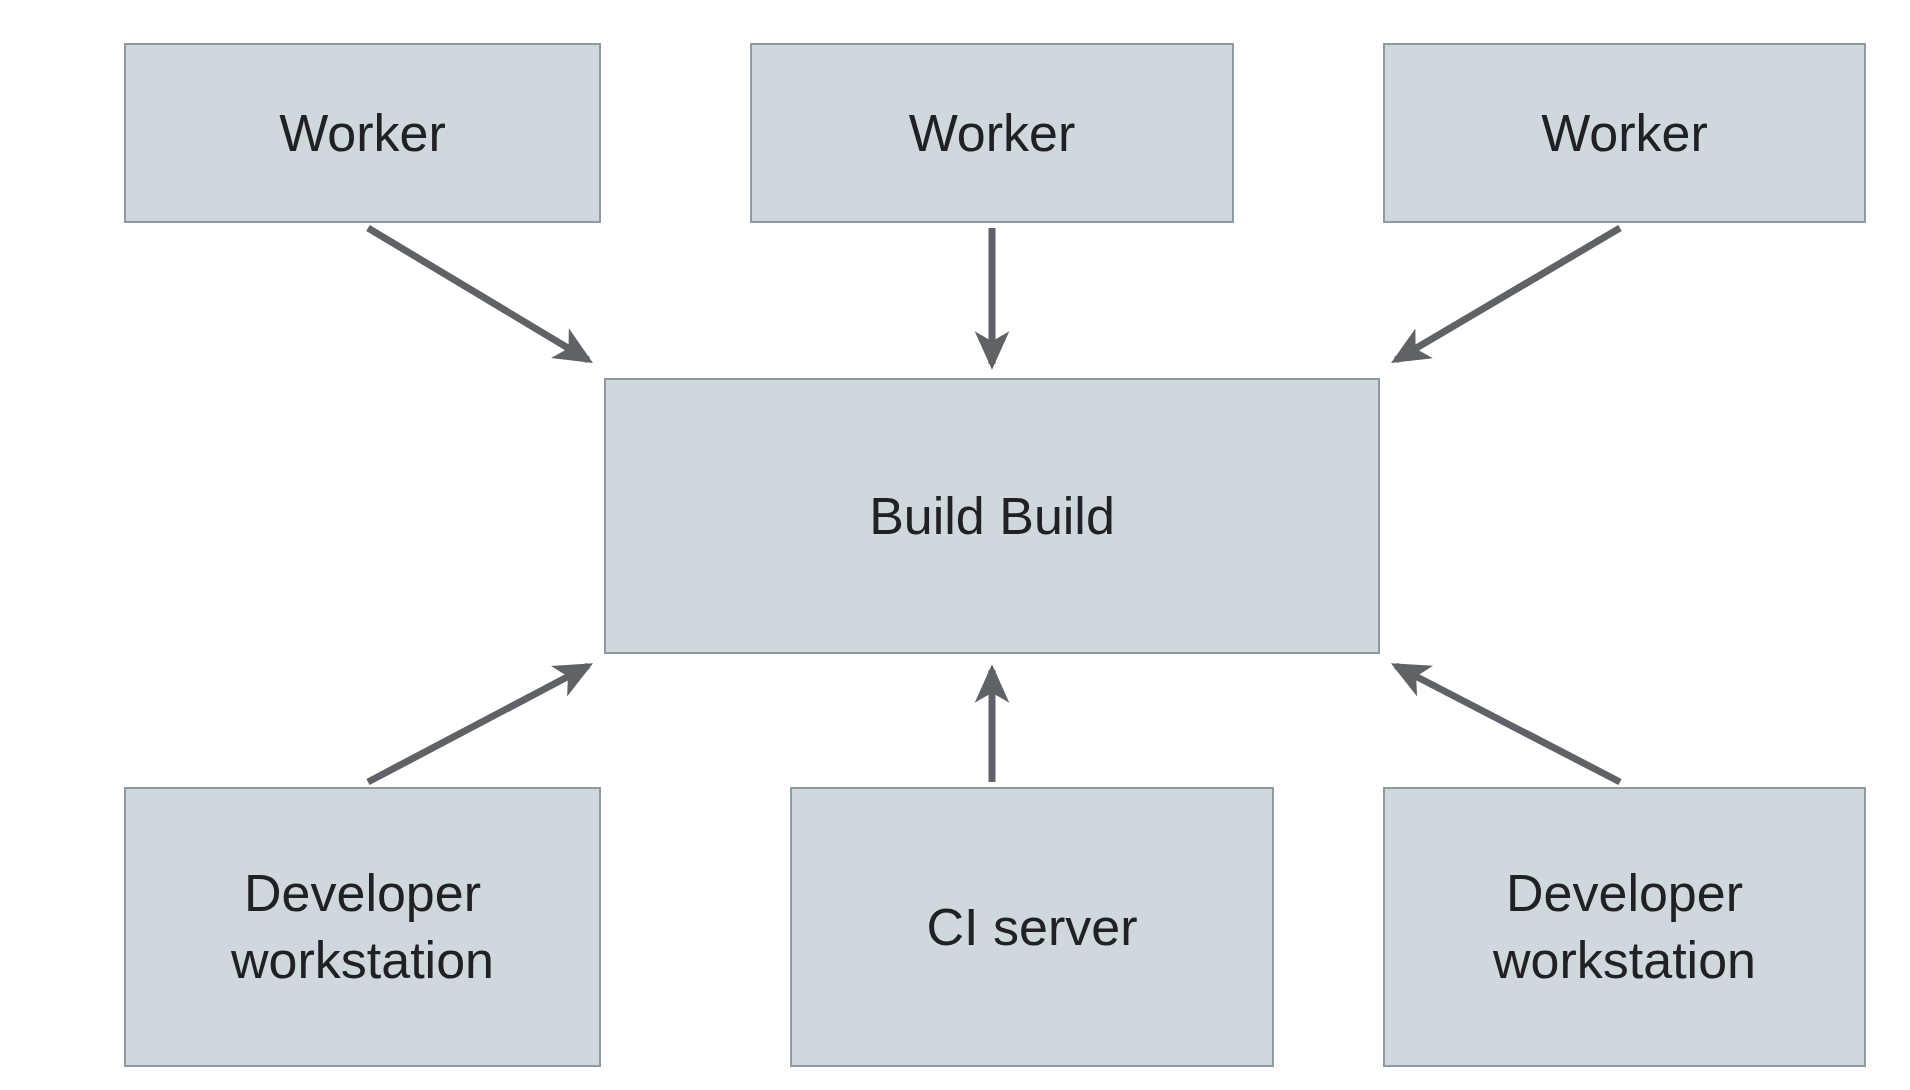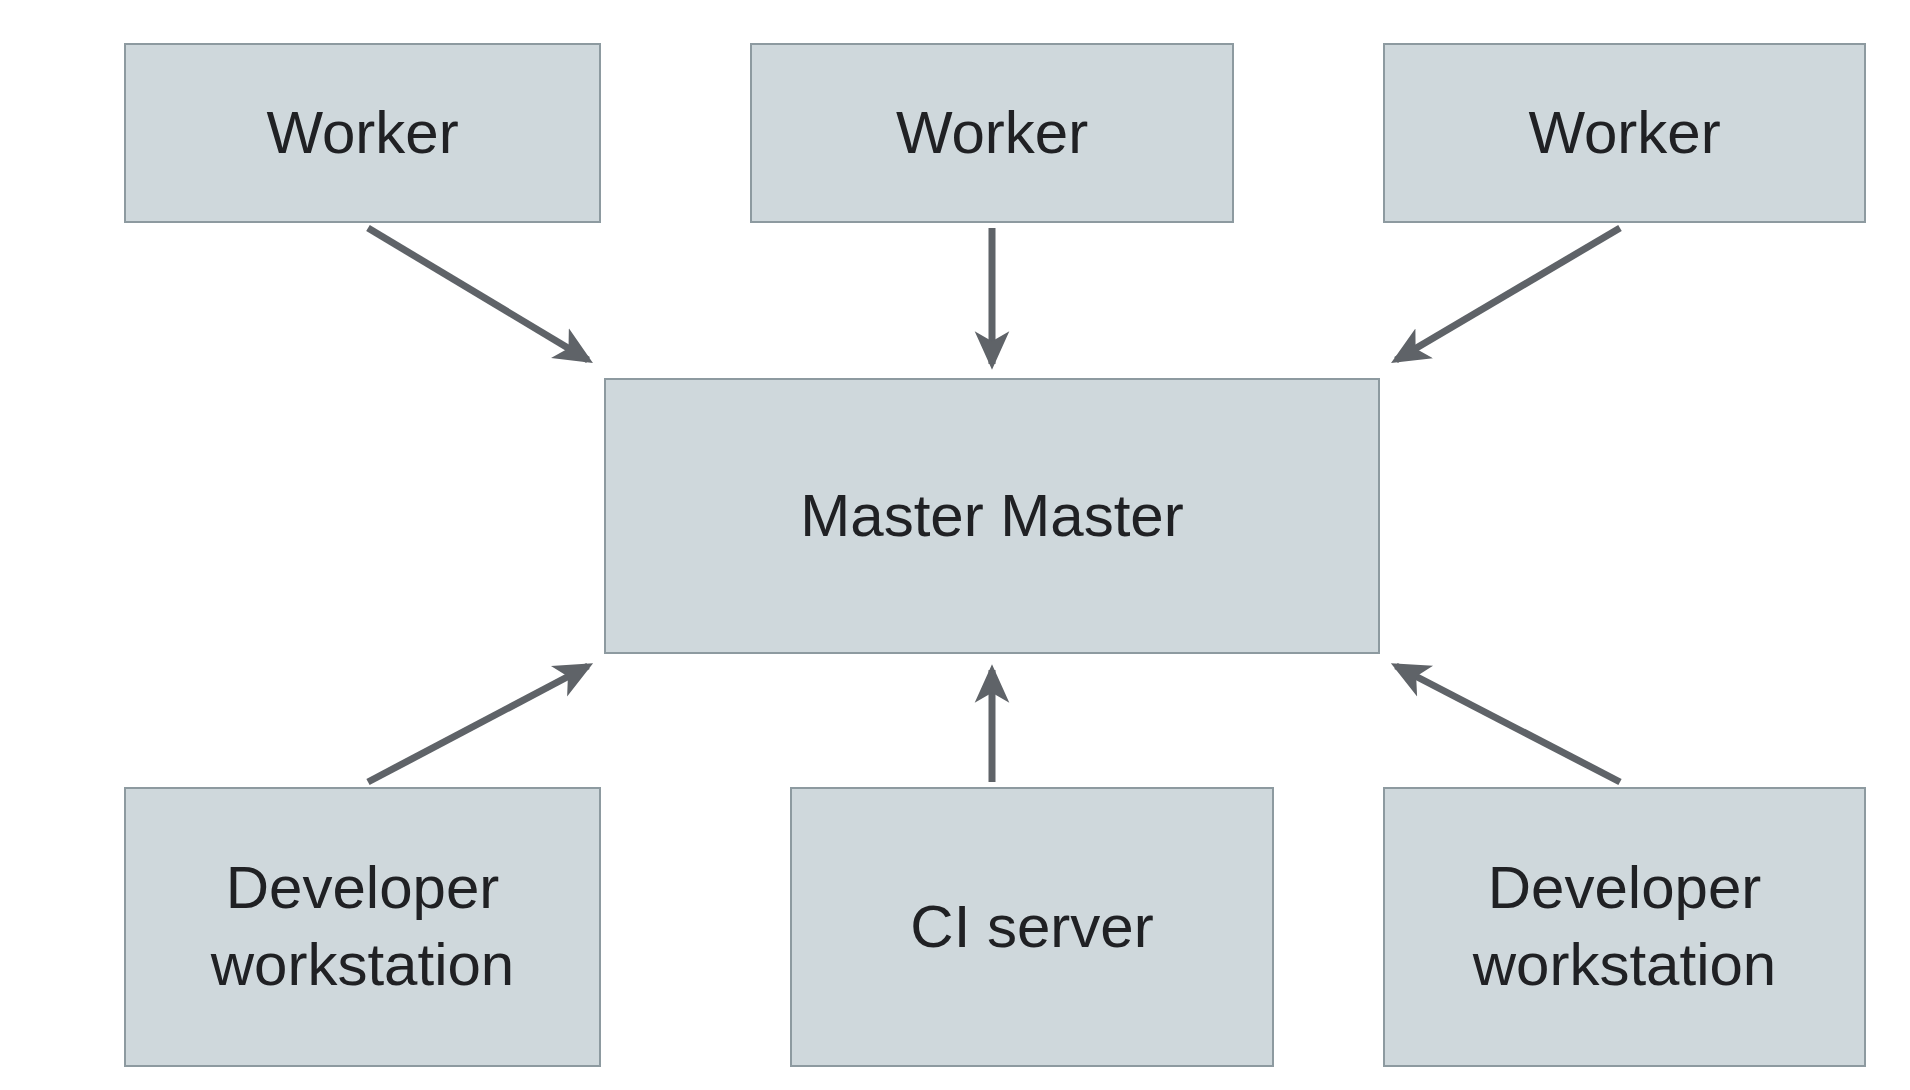--- a/index.html
+++ b/index.html
@@ -33,21 +33,21 @@
   .node {
     position: absolute;
     display: flex;
     align-items: center;
     justify-content: center;
     text-align: center;
     box-sizing: border-box;
     background: var(--node-fill, #cfd8dc);
     border: 2px solid var(--node-border, #8d9aa0);
     color: var(--text, #202124);
-    font-size: 60px;
+    font-size: 52px;
     line-height: 1.28;
     padding: 4px 10px;
   }
   #node-worker-1        { left: 124px;  top: 43px;  width: 477px; height: 180px; }
   #node-worker-2        { left: 750px;  top: 43px;  width: 484px; height: 180px; }
   #node-worker-3        { left: 1383px; top: 43px;  width: 483px; height: 180px; }
   #node-build-master    { left: 604px;  top: 378px; width: 776px; height: 276px; }
   #node-dev-workstation-1 { left: 124px;  top: 787px; width: 477px; height: 280px; }
   #node-ci-server       { left: 750px;  top: 787px; width: 484px; height: 280px; margin-left: 40px; }
   #node-dev-workstation-2 { left: 1383px; top: 787px; width: 483px; height: 280px; }
@@ -79,21 +79,21 @@
 
   <div class="node" id="node-worker-2">
     <span>Worker</span>
   </div>
 
   <div class="node" id="node-worker-3">
     <span>Worker</span>
   </div>
 
   <div class="node" id="node-build-master">
-    <span>Master Master</span>
+    <span>Build Build</span>
   </div>
 
   <div class="node" id="node-dev-workstation-1">
     <span>Developer workstation</span>
   </div>
 
   <div class="node" id="node-ci-server">
     <span>CI server</span>
   </div>
 

